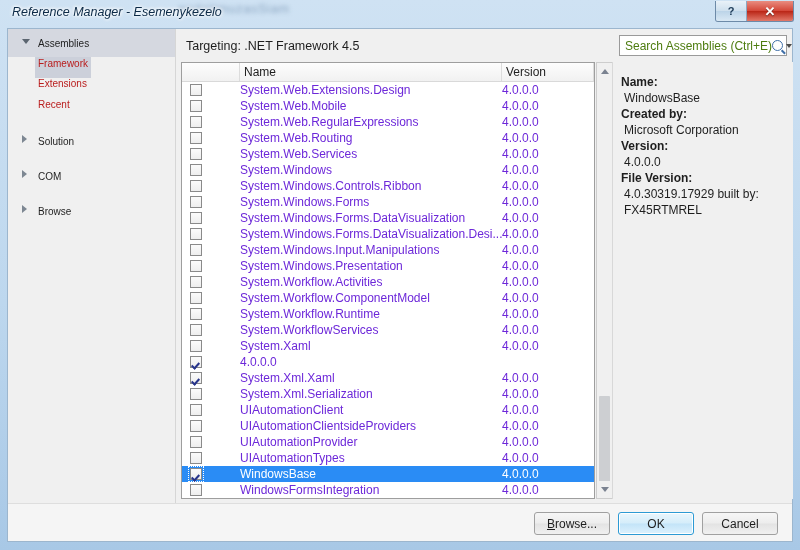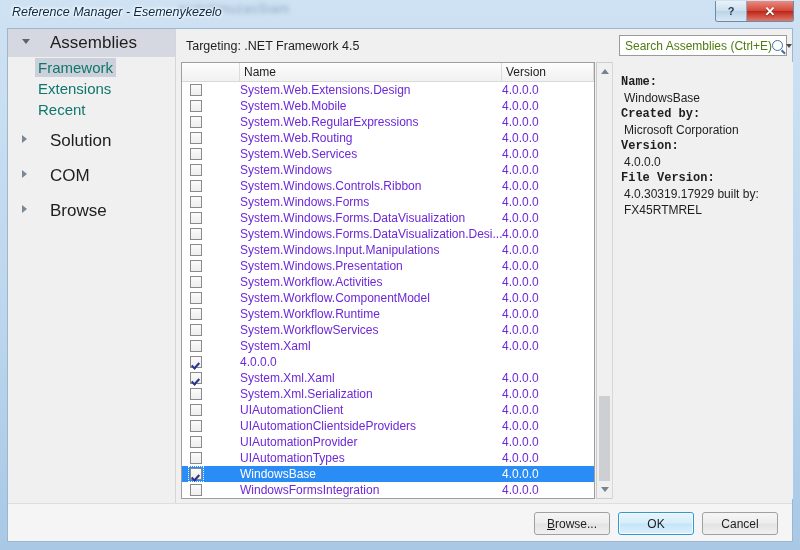--- a/index.html
+++ b/index.html
@@ -89,22 +89,22 @@
     left: 0; top: 0;
     width: 168px; height: 475px;
     background: #f0f0f0;
     border-right: 1px solid #d6d6d6;
     box-sizing: border-box;
   }
   .nav-group {
     position: relative;
     height: 28px;
     display: flex; align-items: center;
-    padding-left: 26px;
-    font-size: 17px;
+    padding-left: 14px;
+    font-size: 10px;
     color: #1e1e1e;
     cursor: default;
   }
   .nav-group.selected { background: #d5d8e0; }
   .nav-arrow {
     position: absolute; left: 14px; top: 8px;
     width: 0; height: 0;
   }
   .nav-arrow.collapsed {
     border-top: 4px solid transparent;
@@ -113,24 +113,24 @@
   }
   .nav-arrow.expanded {
     border-left: 4px solid transparent;
     border-right: 4px solid transparent;
     border-top: 5px solid #5b6570;
     top: 10px;
   }
   .nav-group-label { margin-left: 16px; }
   .nav-child {
     height: 21px;
-    display: flex; align-items: center;
+    display: flex; 
     padding-left: 30px;
-    font-size: 15px;
-    color: #0f766e;
+    font-size: 10px;
+    color: #b91c1c;
     cursor: default;
   }
   .nav-child .hl {
     background: #ccd0da;
     padding: 1px 3px 1px 3px;
     margin-left: -3px;
   }
   .nav-spacer { height: 7px; }
 
   
@@ -302,21 +302,21 @@
     position: absolute;
     left: 436px; top: 33px;
     width: 181px; height: 437px;
     background: #f0f0f0;
     border-left: 1px solid #d8d8d8;
     box-sizing: border-box;
     padding: 12px 8px 0 8px;
     font-size: 12px;
     color: #1e1e1e;
   }
-  .det-label { font-weight: bold; line-height: 16px; font-family: Liberation Mono, monospace; }
+  .det-label { font-weight: bold; line-height: 16px; }
   .det-value { line-height: 16px; padding-left: 3px; }
 
   
   #footer {
     position: absolute;
     left: 0; bottom: 0;
     width: 784px; height: 38px;
     background: #f5f5f5;
     border-top: 1px solid #dedede;
     box-sizing: border-box;

